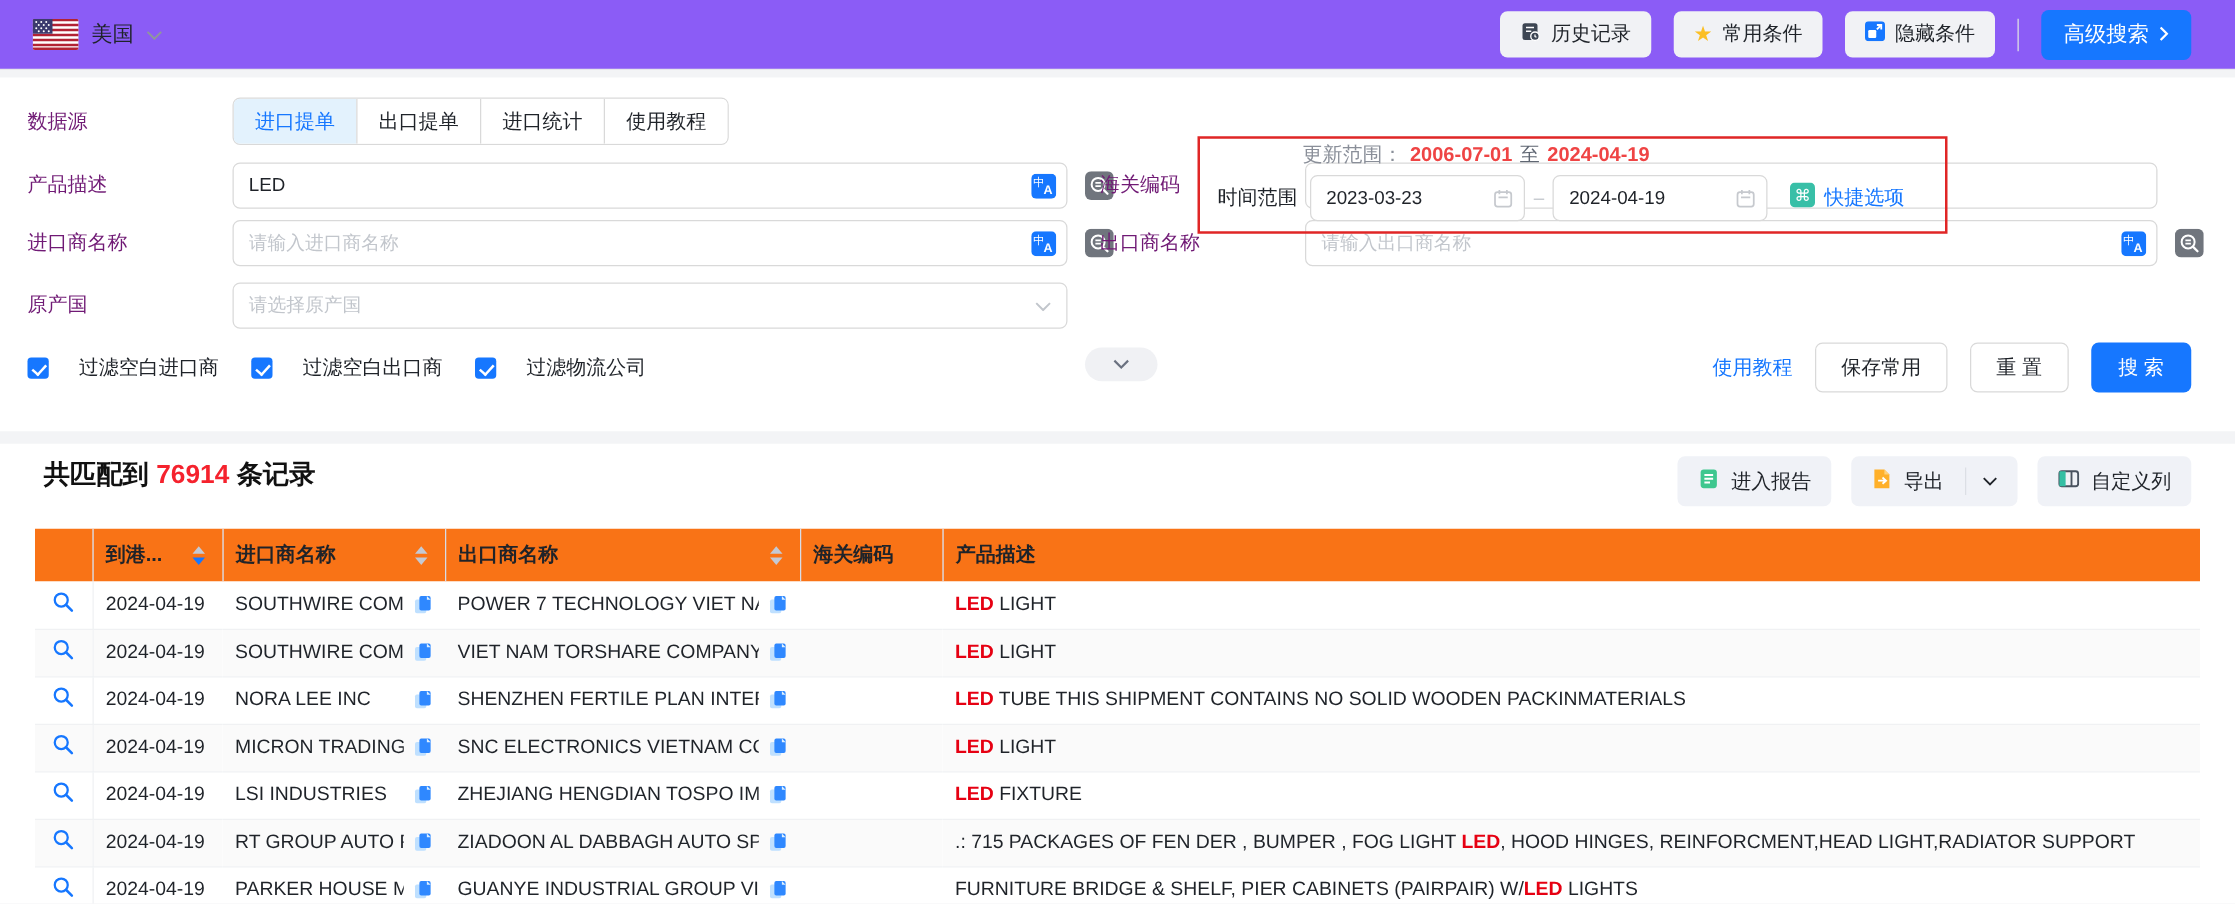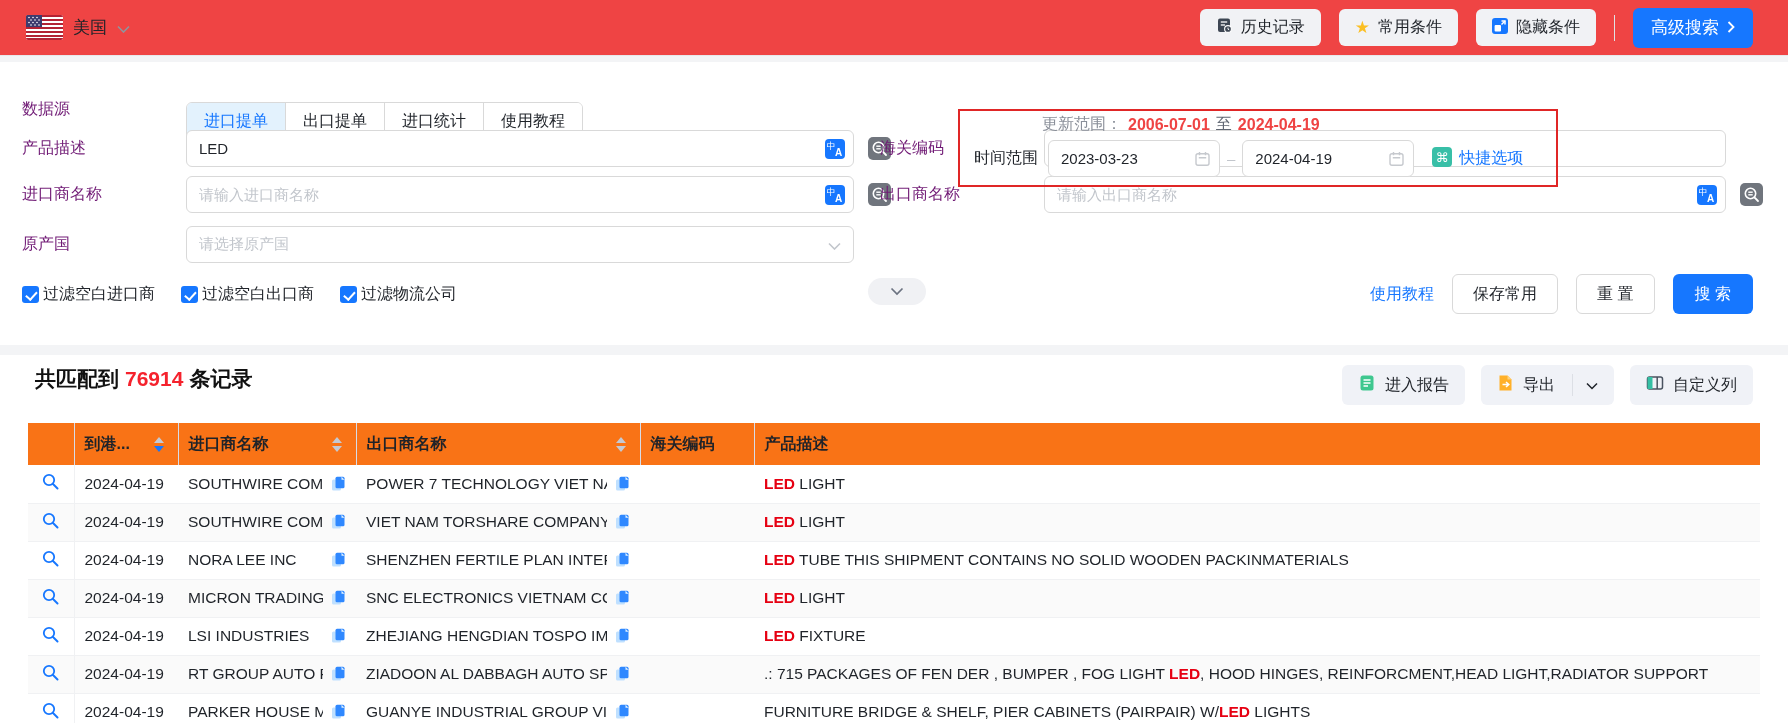--- a/index.html
+++ b/index.html
@@ -1,20 +1,20 @@
 <!DOCTYPE html>
 <html><head>
 <meta charset="utf-8">
 <style>
   * { margin:0; padding:0; box-sizing:border-box; }
   body { font-family:"Liberation Sans","DejaVu Sans",sans-serif; background:#e9eaec; }
   .page { position:relative; width:1788px; height:723px; background:#f3f4f6; overflow:hidden; }
 
   
-  .topbar { position:absolute; left:0; top:0; width:100%; height:56px; background:#ef4444;
+  .topbar { position:absolute; left:0; top:0; width:100%; height:56px; background:#8b5cf6;
             border-bottom:1px solid #e7e8ea; display:flex; align-items:center; justify-content:space-between; }
   .country { display:flex; align-items:center; gap:10px; margin-left:26px; cursor:pointer; }
   .country .flag { width:37px; height:25px; border-radius:2px; overflow:hidden; display:block; }
   .country .cname { font-size:17px; color:#1f2329; }
   .topbar-right { display:flex; align-items:center; gap:18px; margin-right:35px; }
   .tb-btn { display:flex; align-items:center; gap:8px; height:37px; padding:0 16px;
             background:#f1f2f5; border:none; border-radius:6px; font-size:16px; color:#1f2329; cursor:pointer; }
   .vdiv { width:1px; height:26px; background:#e0e1e4; }
   .tb-adv { display:flex; align-items:center; gap:8px; height:40px; padding:0 18px;
             background:#1677ff; color:#fff; border:none; border-radius:6px; font-size:17px; cursor:pointer; }
@@ -27,42 +27,42 @@
   .inp { height:37px; border:1px solid #d9d9d9; border-radius:6px; font-size:15px; color:#1f2329;
          padding:0 40px 0 12px; outline:none; font-family:inherit; }
   .inp::placeholder { color:#c2c6cc; }
   .inp.noicon { padding-right:12px; }
   .in-icon { position:absolute; right:9px; top:50%; transform:translateY(-50%); display:flex; cursor:pointer; }
   .out-icon { margin-left:14px; display:flex; cursor:pointer; }
   .select { height:37px; border:1px solid #d9d9d9; border-radius:6px; display:flex; align-items:center;
             padding:0 12px; font-size:15px; color:#c2c6cc; justify-content:space-between; cursor:pointer; }
 
   
-  .tabs { display:flex; border:1px solid #d9d9d9; border-radius:6px; overflow:hidden; height:38px;margin-top:24px; }
+  .tabs { display:flex; border:1px solid #d9d9d9; border-radius:6px; overflow:hidden; height:38px; }
   .tab { padding:0 17px; display:flex; align-items:center; font-size:16px; color:#1f2329;
          border-left:1px solid #d9d9d9; cursor:pointer; background:#fff; }
   .tab:first-child { border-left:none; }
   .tab.active { background:#e3f2fd; color:#1677ff; }
 
   
   .time-box { position:absolute; left:958px; top:47px; width:600px; height:78px;
               border:2px solid #e02626; z-index:5; background:transparent; padding:3px 0 0 0; }
   .upd-line { margin-left:82px; font-size:16px; color:#8a8f99; display:flex; gap:6px; align-items:center; }
   .upd-line b { color:#ef4444; font-weight:bold; }
   .upd-line .zhi { color:#5f6672; }
   .tr-line { display:flex; align-items:center; margin:5px 0 0 14px; }
   .tr-label { font-size:16px; color:#1f2329; margin-right:10px; }
   .date-inp { position:relative; width:172px; }
   .date-inp .inp { width:100%; padding-right:34px; }
   .dash { color:#c2c6cc; margin:0 7px; font-size:15px; }
   .quick { display:flex; align-items:center; gap:7px; margin-left:18px; cursor:pointer; }
   .quick span { color:#1677ff; font-size:16px; }
 
   
-  .cb-item { display:flex; align-items:center; gap:4px; cursor:pointer; }
+  .cb-item { display:flex; align-items:center; gap:24px; cursor:pointer; }
   .cb-box { width:17px; height:17px; background:#1677ff; border-radius:3px; position:relative; flex:none; }
   .cb-box::after { content:""; position:absolute; left:5.5px; top:2.5px; width:4.5px; height:9px;
                    border:solid #fff; border-width:0 2px 2px 0; transform:rotate(42deg); }
   .cb-text { font-size:16px; color:#1f2329; }
   .collapse-pill { position:absolute; left:868px; top:216px; width:58px; height:27px; background:#f0f1f4;
                    border:none; border-radius:14px; display:flex; align-items:center; justify-content:center; cursor:pointer; }
   .actions { position:absolute; right:35px; top:212px; display:flex; align-items:center; gap:18px; }
   .link { color:#1677ff; font-size:16px; cursor:pointer; }
   .btn-ghost { height:40px; padding:0 20px; background:#fff; border:1px solid #d9d9d9; border-radius:6px;
                font-size:16px; color:#1f2329; cursor:pointer; font-family:inherit; }

